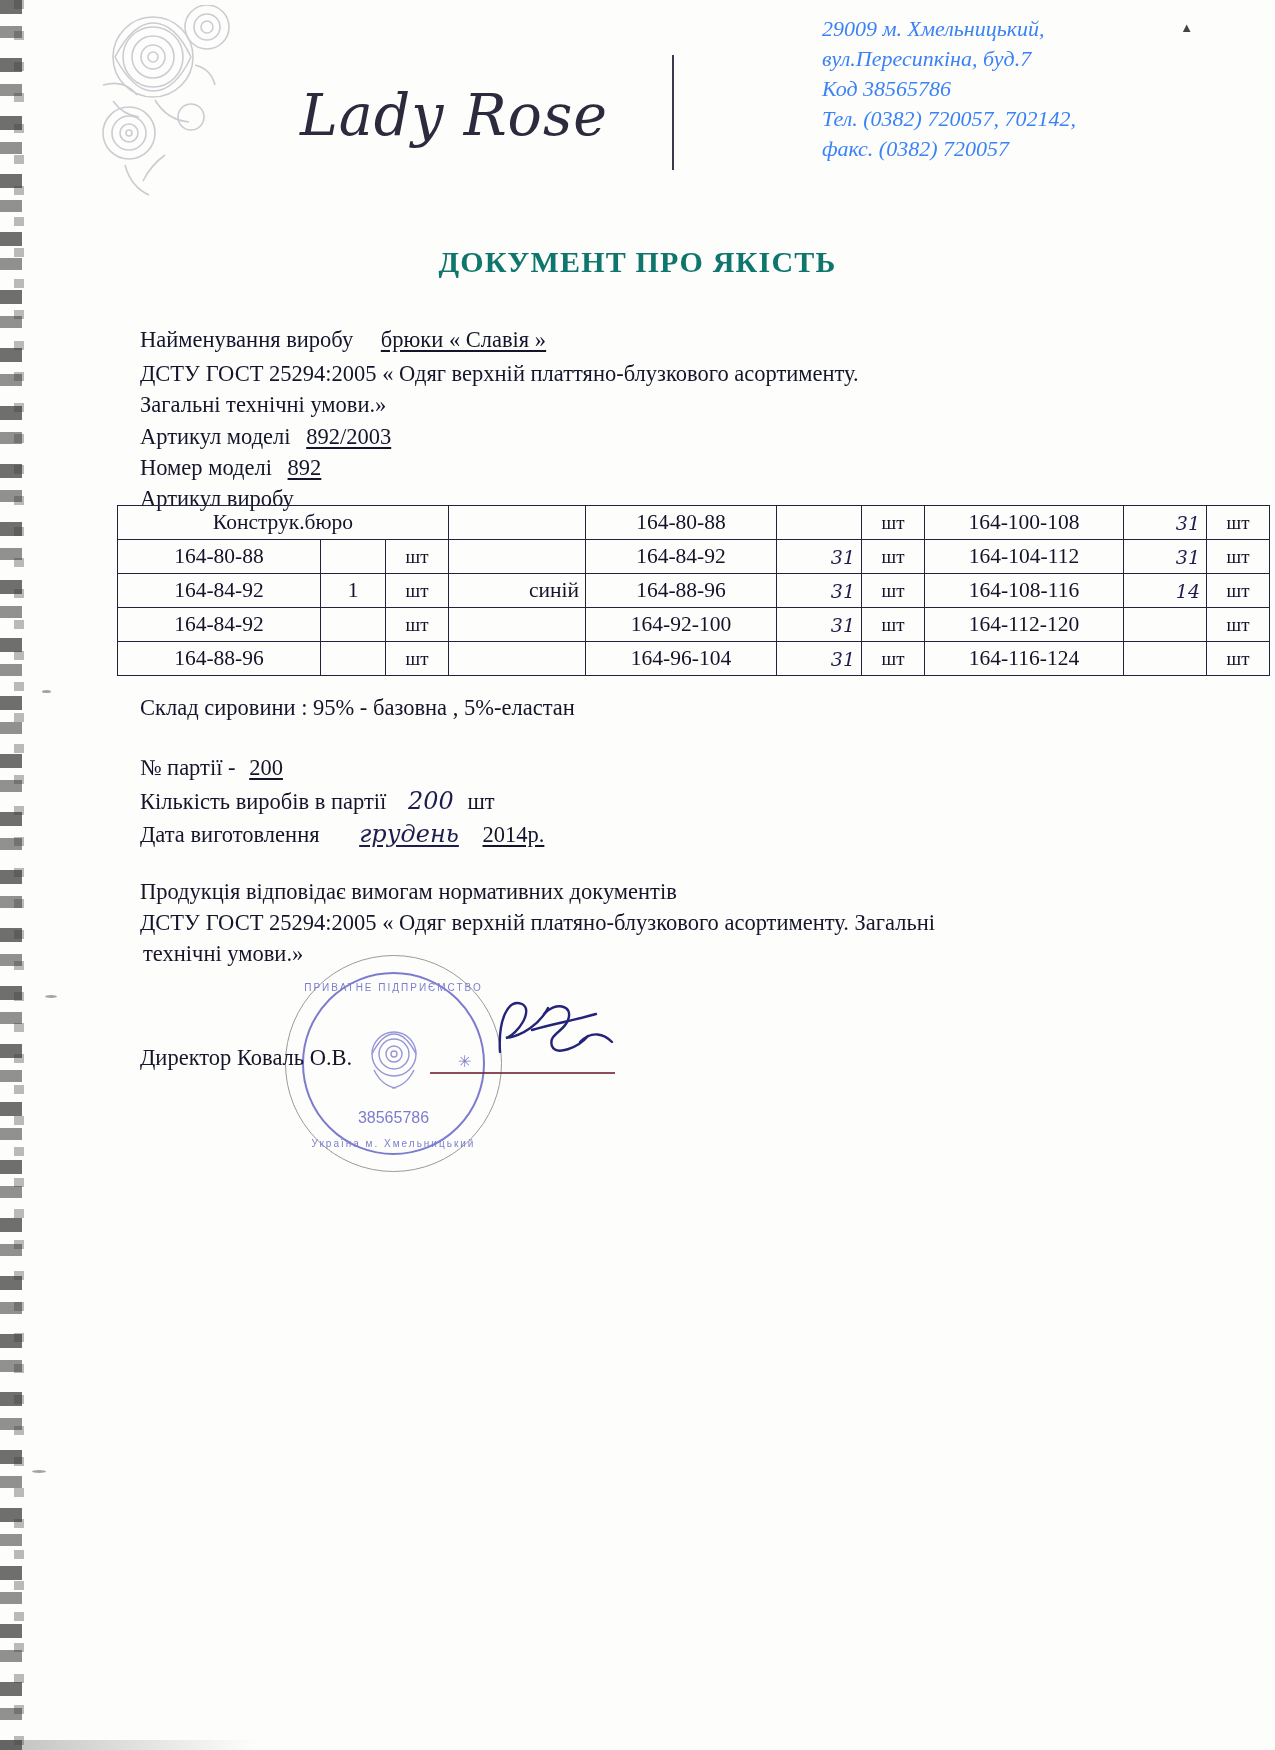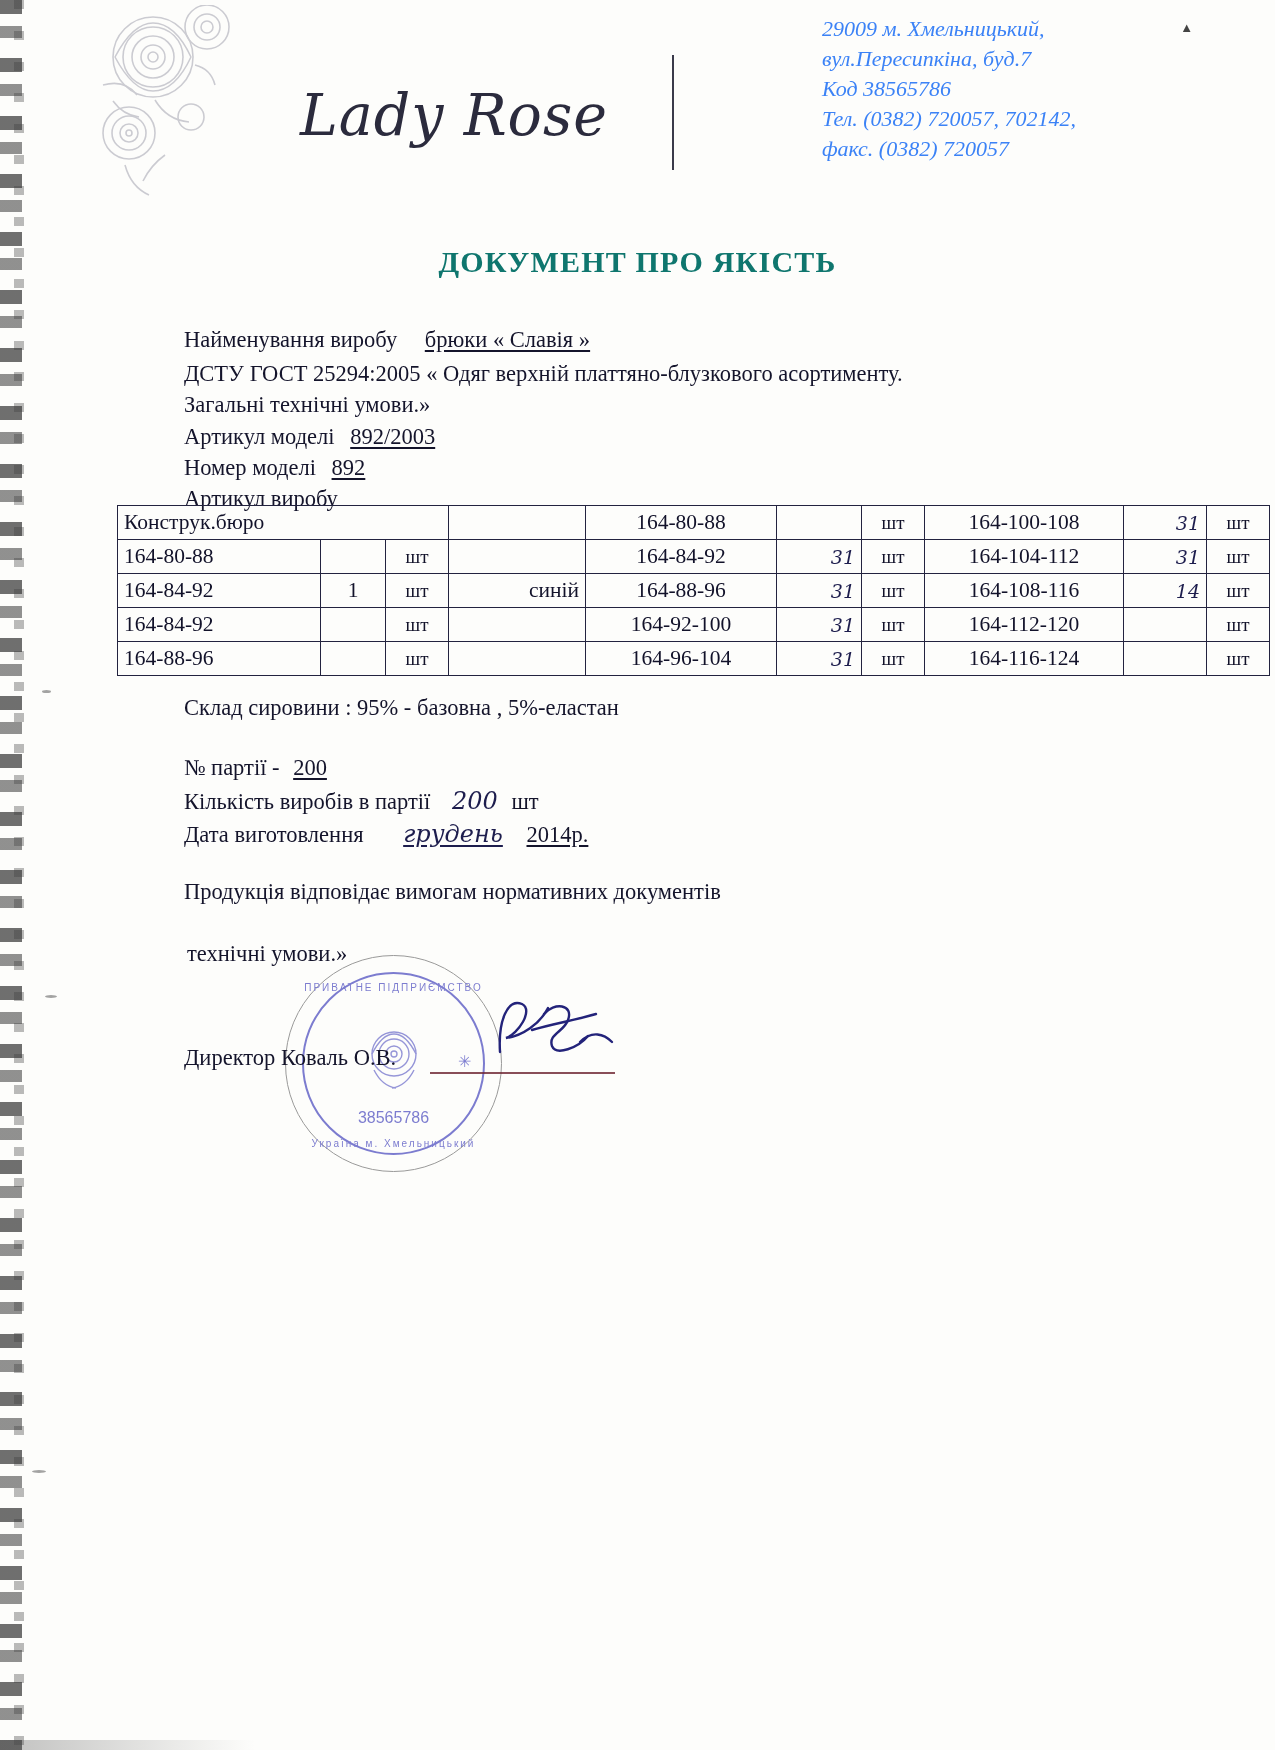--- a/index.html
+++ b/index.html
@@ -109,21 +109,20 @@
     color: #0f766e;
   }
 
   
   .line {
     position: absolute;
     font-size: 22.5px;
     line-height: 30px;
     color: #14142b;
     white-space: nowrap;
-    margin-left: 44px;
   }
   .u { text-decoration: underline; text-underline-offset: 3px; }
   .hand {
     font-family: "DejaVu Serif", serif;
     font-style: italic;
     color: #1d1d4d;
   }
 
   
   .tbl {
@@ -132,21 +131,21 @@
     border-collapse: collapse;
     font-size: 21.5px;
     color: #12122a;
   }
   .tbl td {
     border: 1.6px solid #23233f;
     height: 33px;
     padding: 0 6px;
     white-space: nowrap;
   }
-  .c-name   { width: 190px; text-align: left; }
+  .c-name   { width: 190px; text-align: center; }
   .c-qty    { width: 52px;  text-align: center; }
   .c-unit   { width: 50px;  text-align: center; font-size: 19px; }
   .c-color  { width: 124px; text-align: right; }
   .c-size   { width: 178px; text-align: center; }
   .c-qty2   { width: 72px;  text-align: center; }
   .c-size3  { width: 186px; text-align: center; }
   .c-qty3   { width: 70px;  text-align: center; }
   .hq { font-family: "DejaVu Serif", serif; font-style: italic; font-size: 19px; color: #1d1d4d; text-align: right; }
 
   
@@ -364,20 +363,21 @@
     <span style="margin-left:8px;">шт</span>
   </div>
 
   <div class="line" style="left:140px; top:819px;">
     <span>Дата виготовлення</span>
     <span class="hand u" style="margin-left:34px; font-size:24px;">грудень</span>
     <span class="u" style="margin-left:18px;">2014р.</span>
   </div>
 
   <div class="line" style="left:140px; top:877px;">Продукція  відповідає  вимогам  нормативних  документів</div>
+  <div class="line" style="left:140px; top:908px;">ДСТУ  ГОСТ  25294:2005  « Одяг верхній платяно-блузкового асортименту. Загальні</div>
   <div class="line" style="left:143px; top:939px;">технічні  умови.»</div>
 
   <div class="stamp">
     <div class="stamp-top">ПРИВАТНЕ  ПІДПРИЄМСТВО</div>
     <div class="stamp-rose">
       <svg width="80" height="80" viewBox="0 0 80 80" fill="none">
         <g stroke="#4b4bbf" stroke-width="1.4" fill="none">
           <circle cx="40" cy="36" r="22"></circle>
           <circle cx="40" cy="36" r="15"></circle>
           <circle cx="40" cy="36" r="8"></circle>

